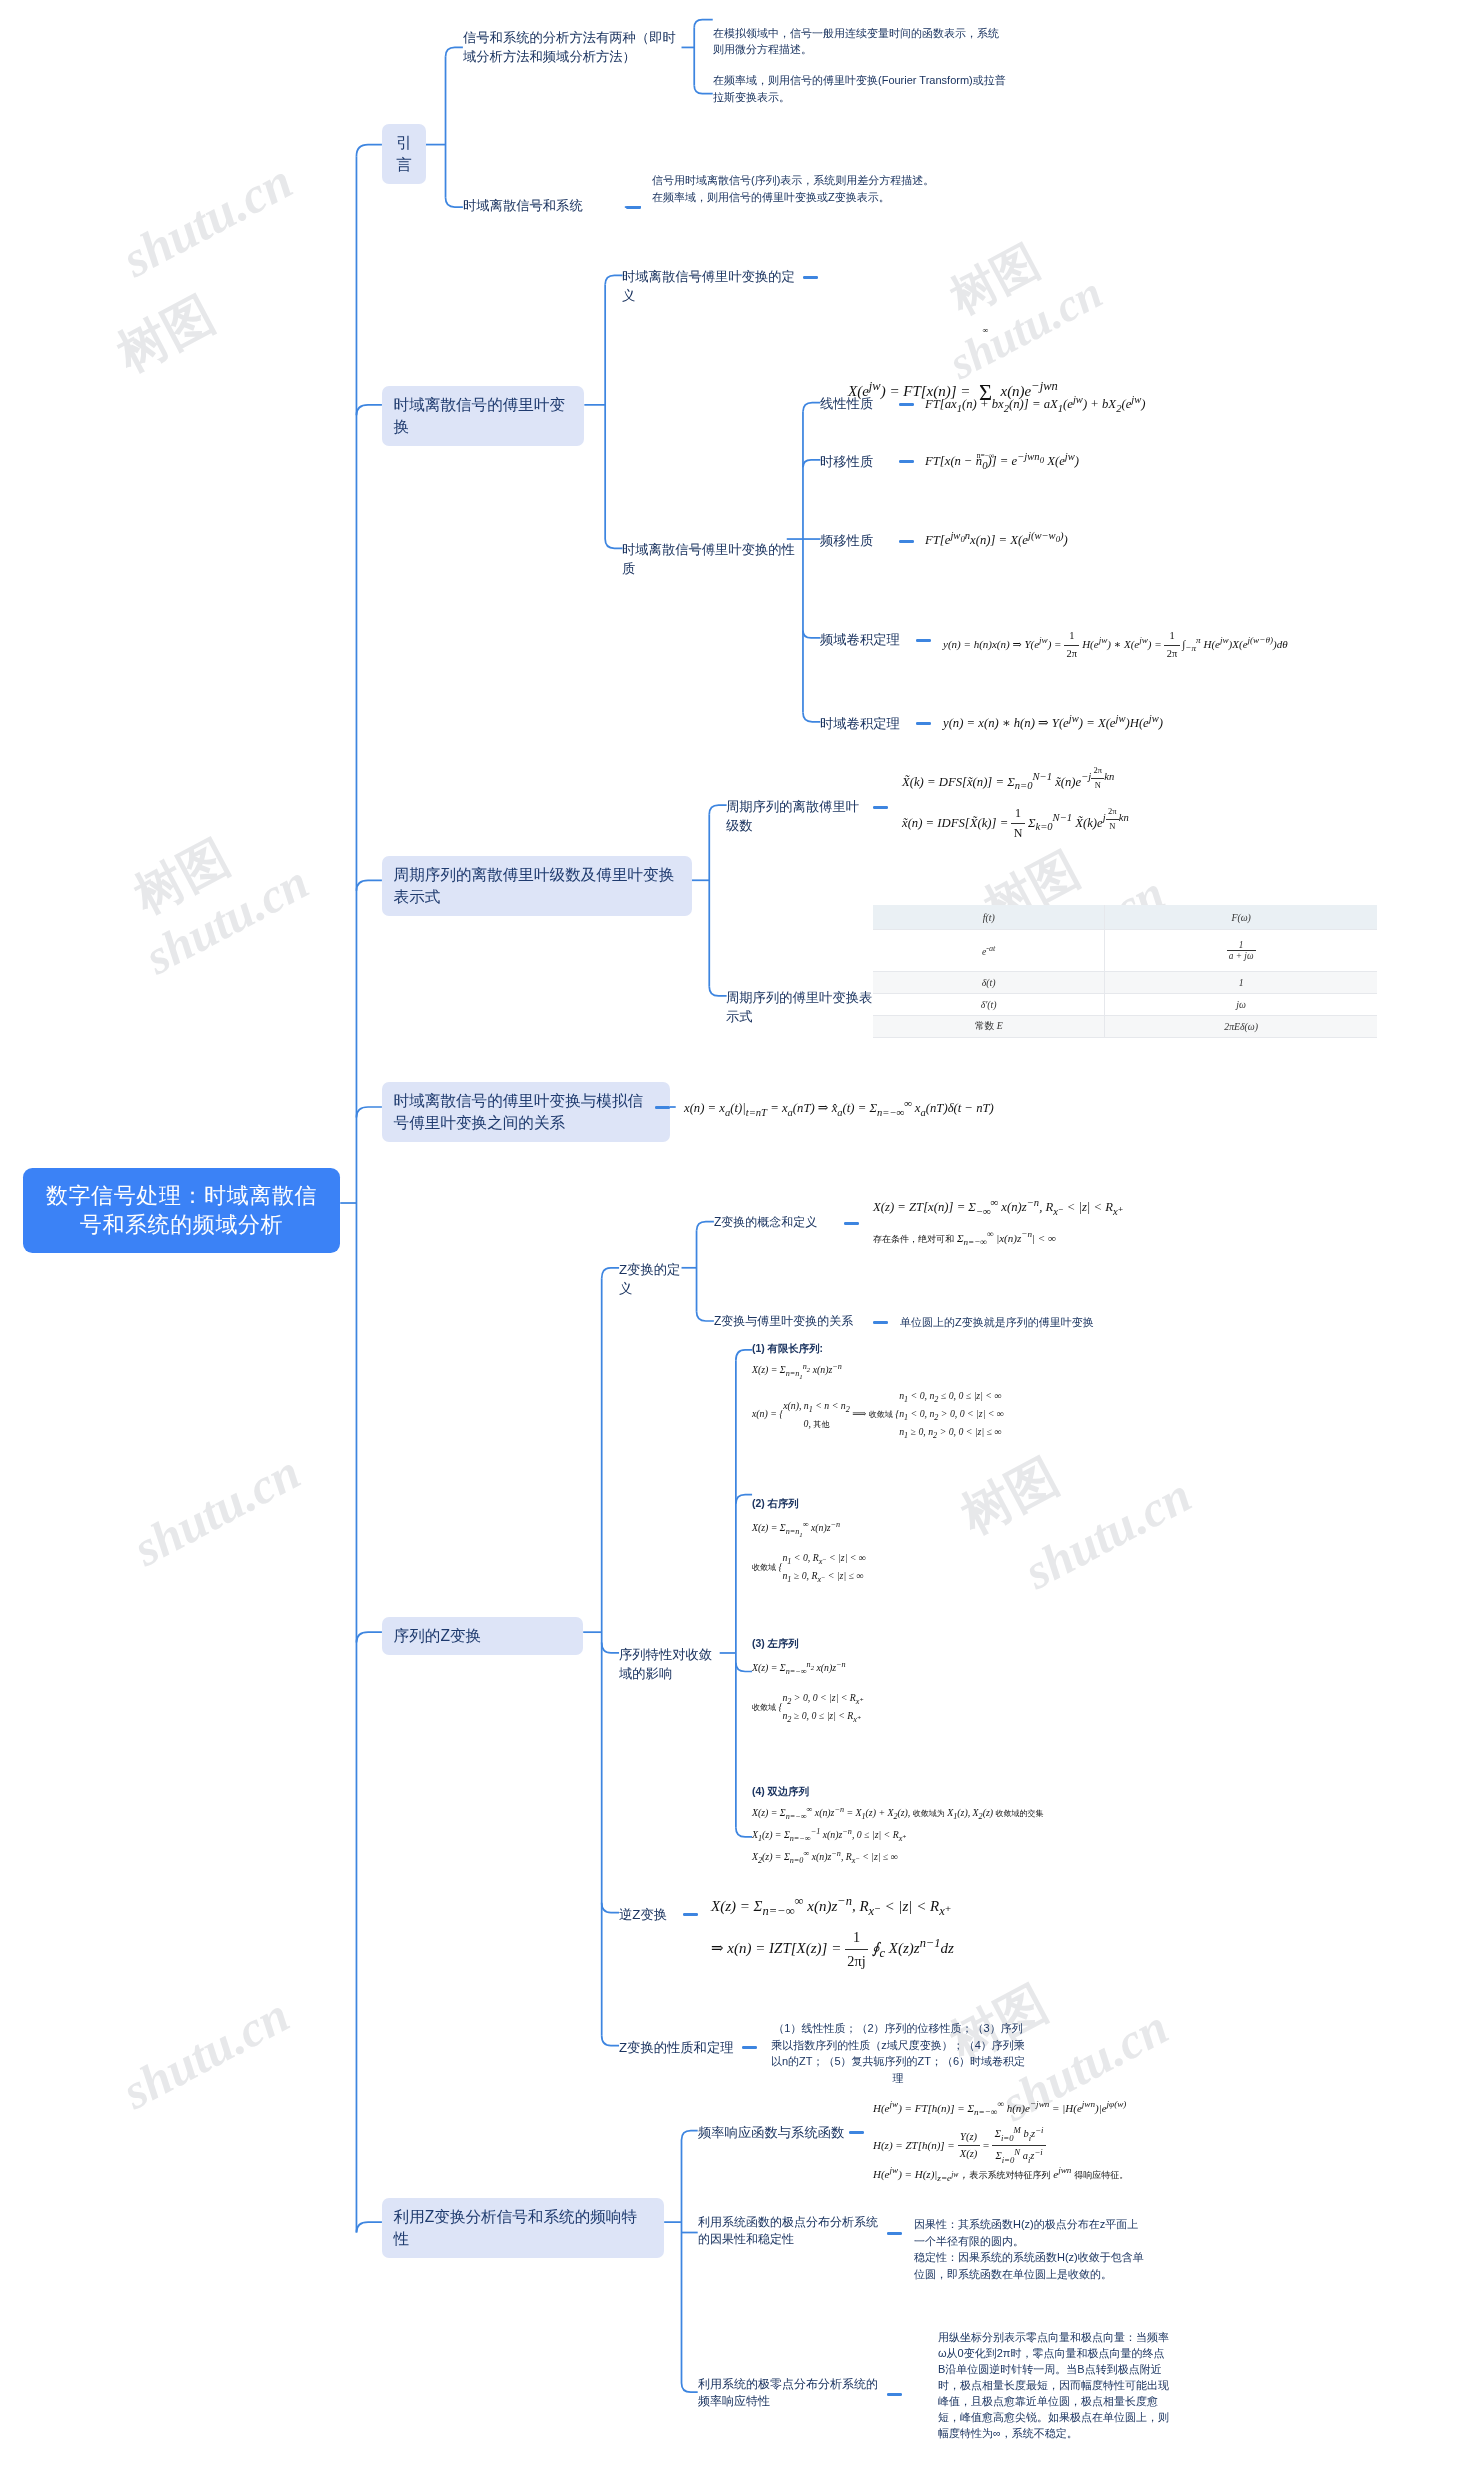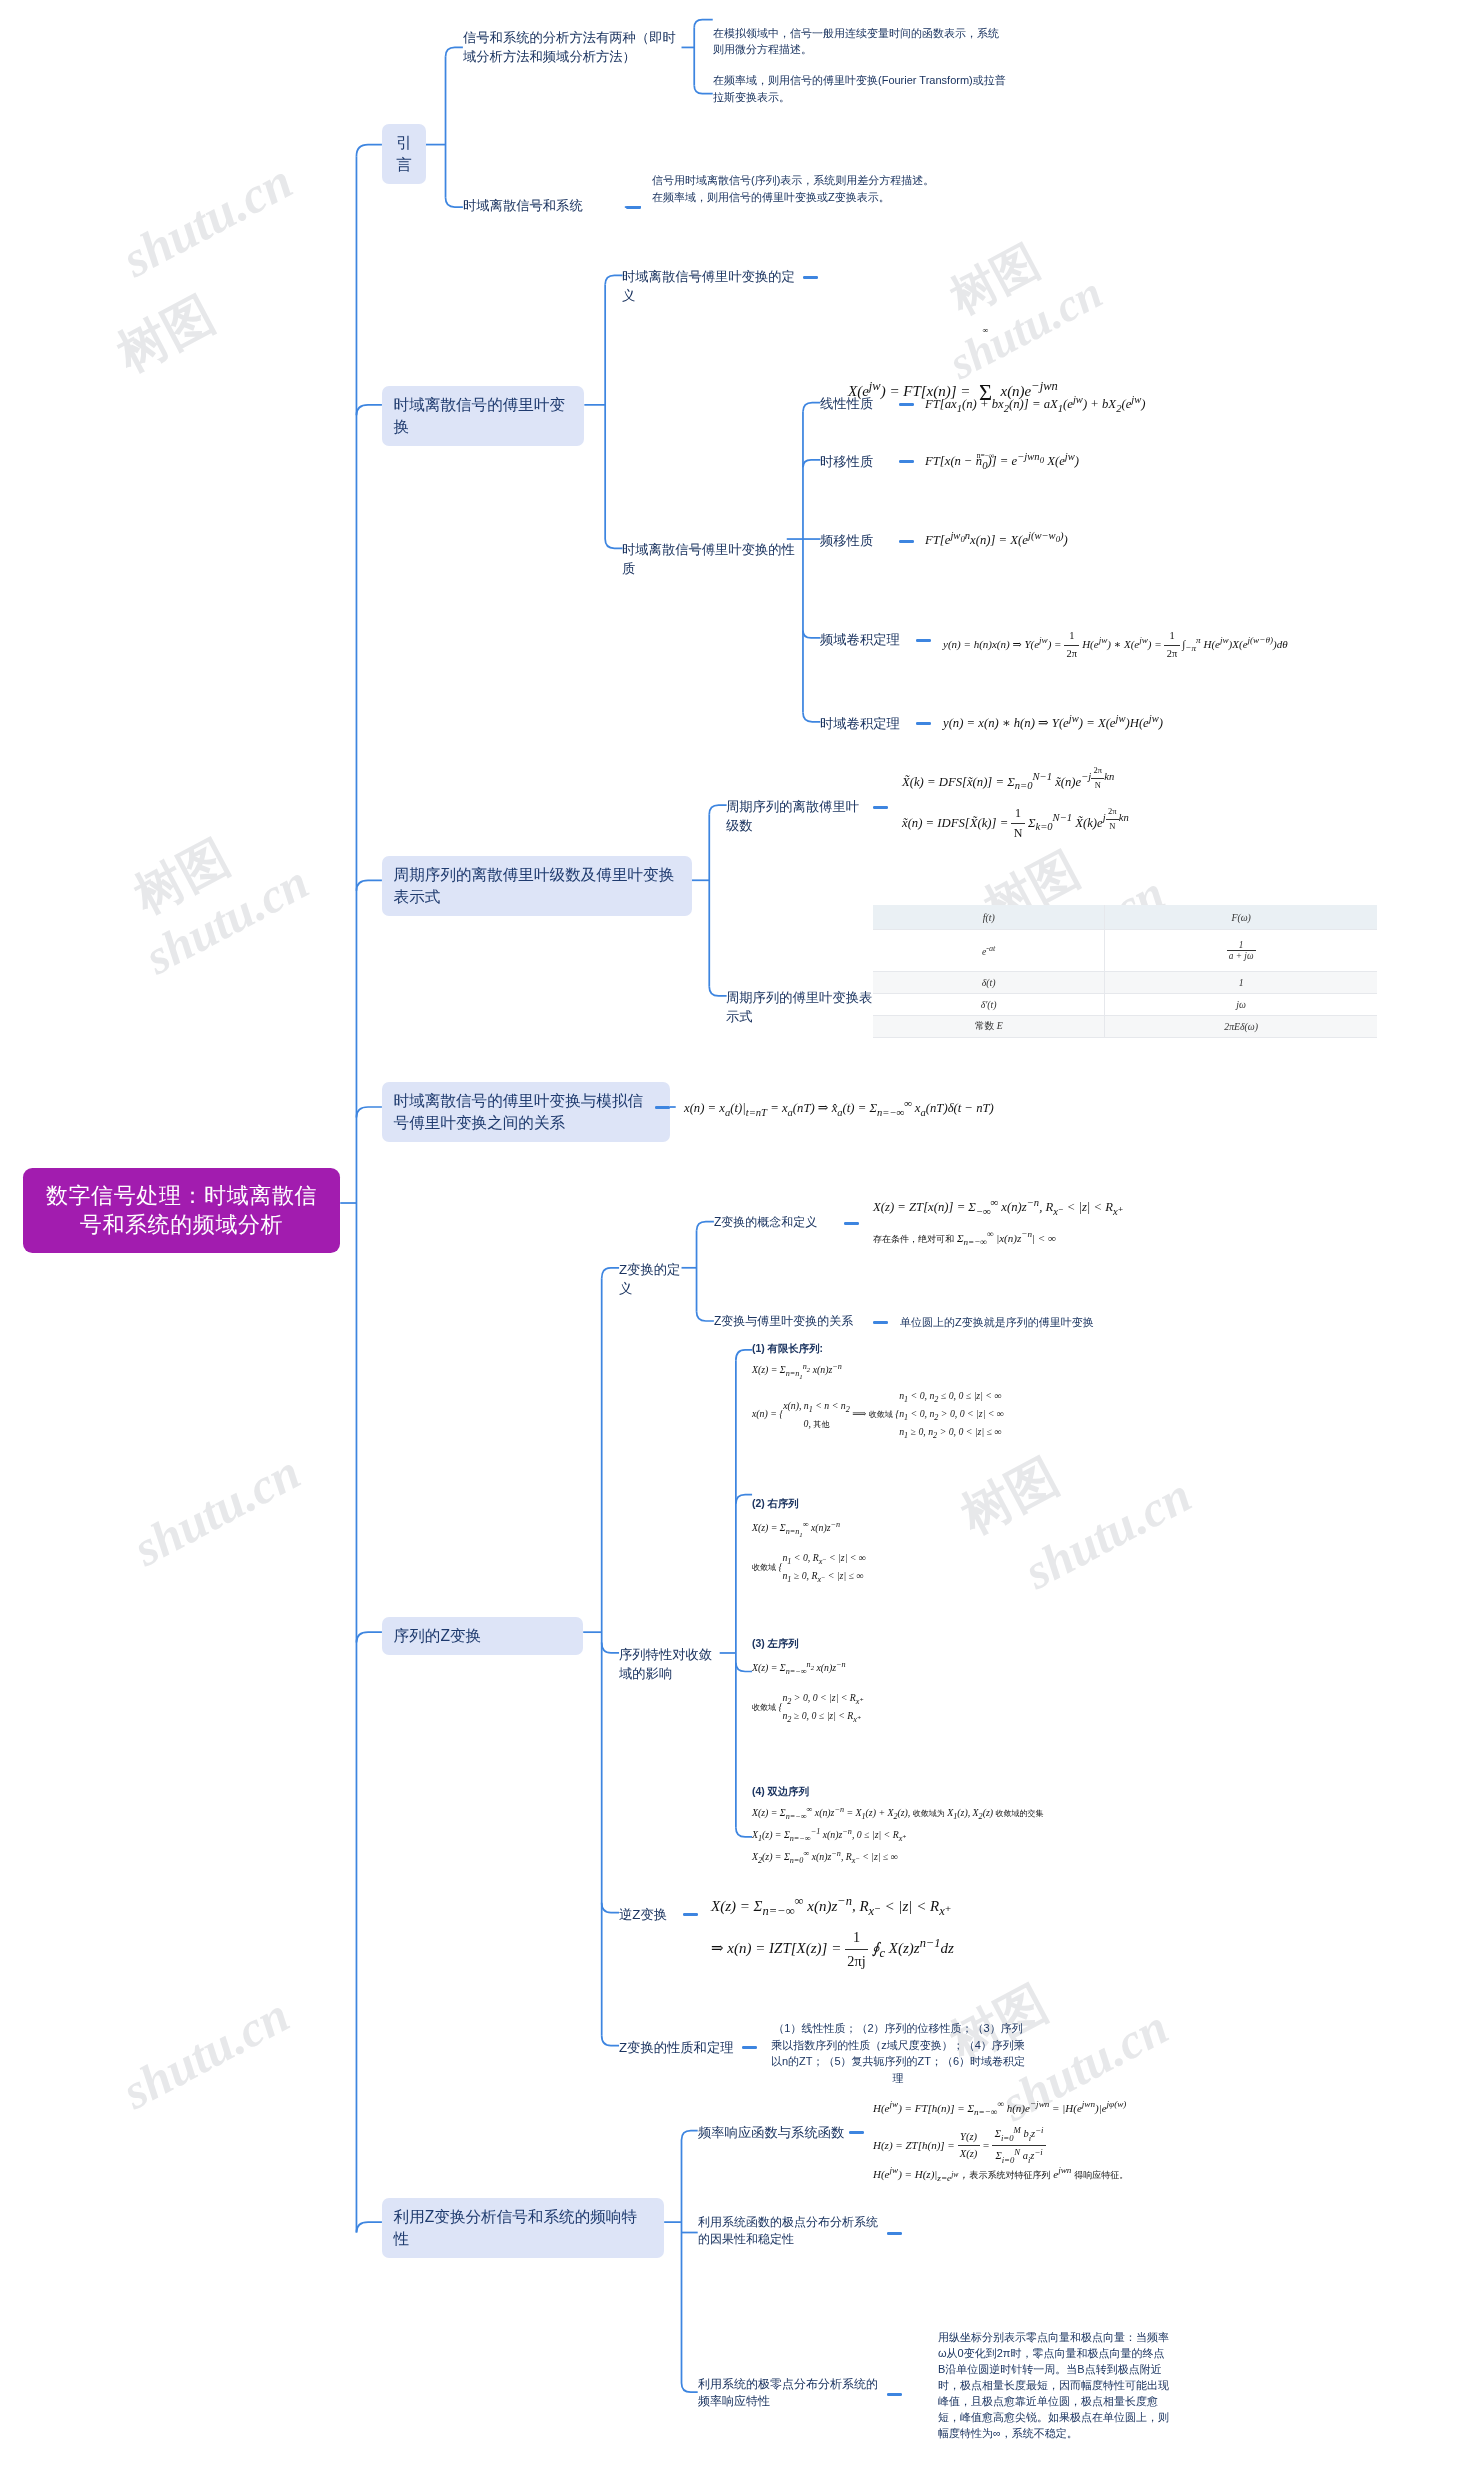--- a/index.html
+++ b/index.html
@@ -12,21 +12,21 @@
     font-family: "Liberation Sans", "DejaVu Sans", sans-serif;
     overflow: hidden;
   }
   #canvas { position: absolute; inset: 0; }
   svg.links { position: absolute; left: 0; top: 0; width: 1481px; height: 2487px; pointer-events: none; }
 
   .node { position: absolute; box-sizing: border-box; }
 
   
   .root-node {
-    background: #a21caf;
+    background: #3b82f6;
     color: #ffffff;
     border-radius: 9.3px;
     padding: 12.7px 15px;
     font-size: 22px;
     line-height: 1.35;
     text-align: center;
     letter-spacing: 0.6px;
   }
 
   
@@ -348,19 +348,21 @@
 
   <div class="node l2-node" style="left:698px; top:2123px; width:148px;">频率响应函数与系统函数</div>
   <div class="stub" style="left:849px; top:2131px;"></div>
 
   <div class="formula f19" style="left:873px; top:2097px;">H(e<sup>jw</sup>) = FT[h(n)] = Σ<sub>n=−∞</sub><sup>∞</sup> h(n)e<sup>−jwn</sup> = |H(e<sup>jwn</sup>)|e<sup>jφ(w)</sup></div>
   <div class="formula f19" style="left:873px; top:2124px;">H(z) = ZT[h(n)] = <span class="frac" style="font-style:italic;"><span class="num">Y(z)</span><span class="den">X(z)</span></span> = <span class="frac" style="font-style:italic;"><span class="num">Σ<sub>i=0</sub><sup>M</sup> b<sub>i</sub>z<sup>−i</sup></span><span class="den">Σ<sub>i=0</sub><sup>N</sup> a<sub>i</sub>z<sup>−i</sup></span></span></div>
   <div class="formula f19" style="left:873px; top:2163px;">H(e<sup>jw</sup>) = H(z)|<sub>z=e<sup>jw</sup></sub>，<span class="cn">表示系统对特征序列</span> e<sup>jwn</sup> <span class="cn">得响应特征。</span></div>
 
   <div class="node l2-node small" style="left:698px; top:2214px; width:185px;">利用系统函数的极点分布分析系统的因果性和稳定性</div>
   <div class="stub" style="left:887px; top:2232px;"></div>
+  <div class="node l3-node tiny" style="left:914px; top:2216px; width:231px; white-space:pre-line;">因果性：其系统函数H(z)的极点分布在z平面上一个半径有限的圆内。
+稳定性：因果系统的系统函数H(z)收敛于包含单位圆，即系统函数在单位圆上是收敛的。</div>
 
   <div class="node l2-node small" style="left:698px; top:2376px; width:185px;">利用系统的极零点分布分析系统的频率响应特性</div>
   <div class="stub" style="left:887px; top:2393px;"></div>
   <div class="node l3-node tiny" style="left:914px; top:2330px; width:231px; line-height:1.45;margin-left:24px;">用纵坐标分别表示零点向量和极点向量：当频率ω从0变化到2π时，零点向量和极点向量的终点B沿单位圆逆时针转一周。当B点转到极点附近时，极点相量长度最短，因而幅度特性可能出现峰值，且极点愈靠近单位圆，极点相量长度愈短，峰值愈高愈尖锐。如果极点在单位圆上，则幅度特性为∞，系统不稳定。</div>
 
 </div>
 
 
 </body></html>

